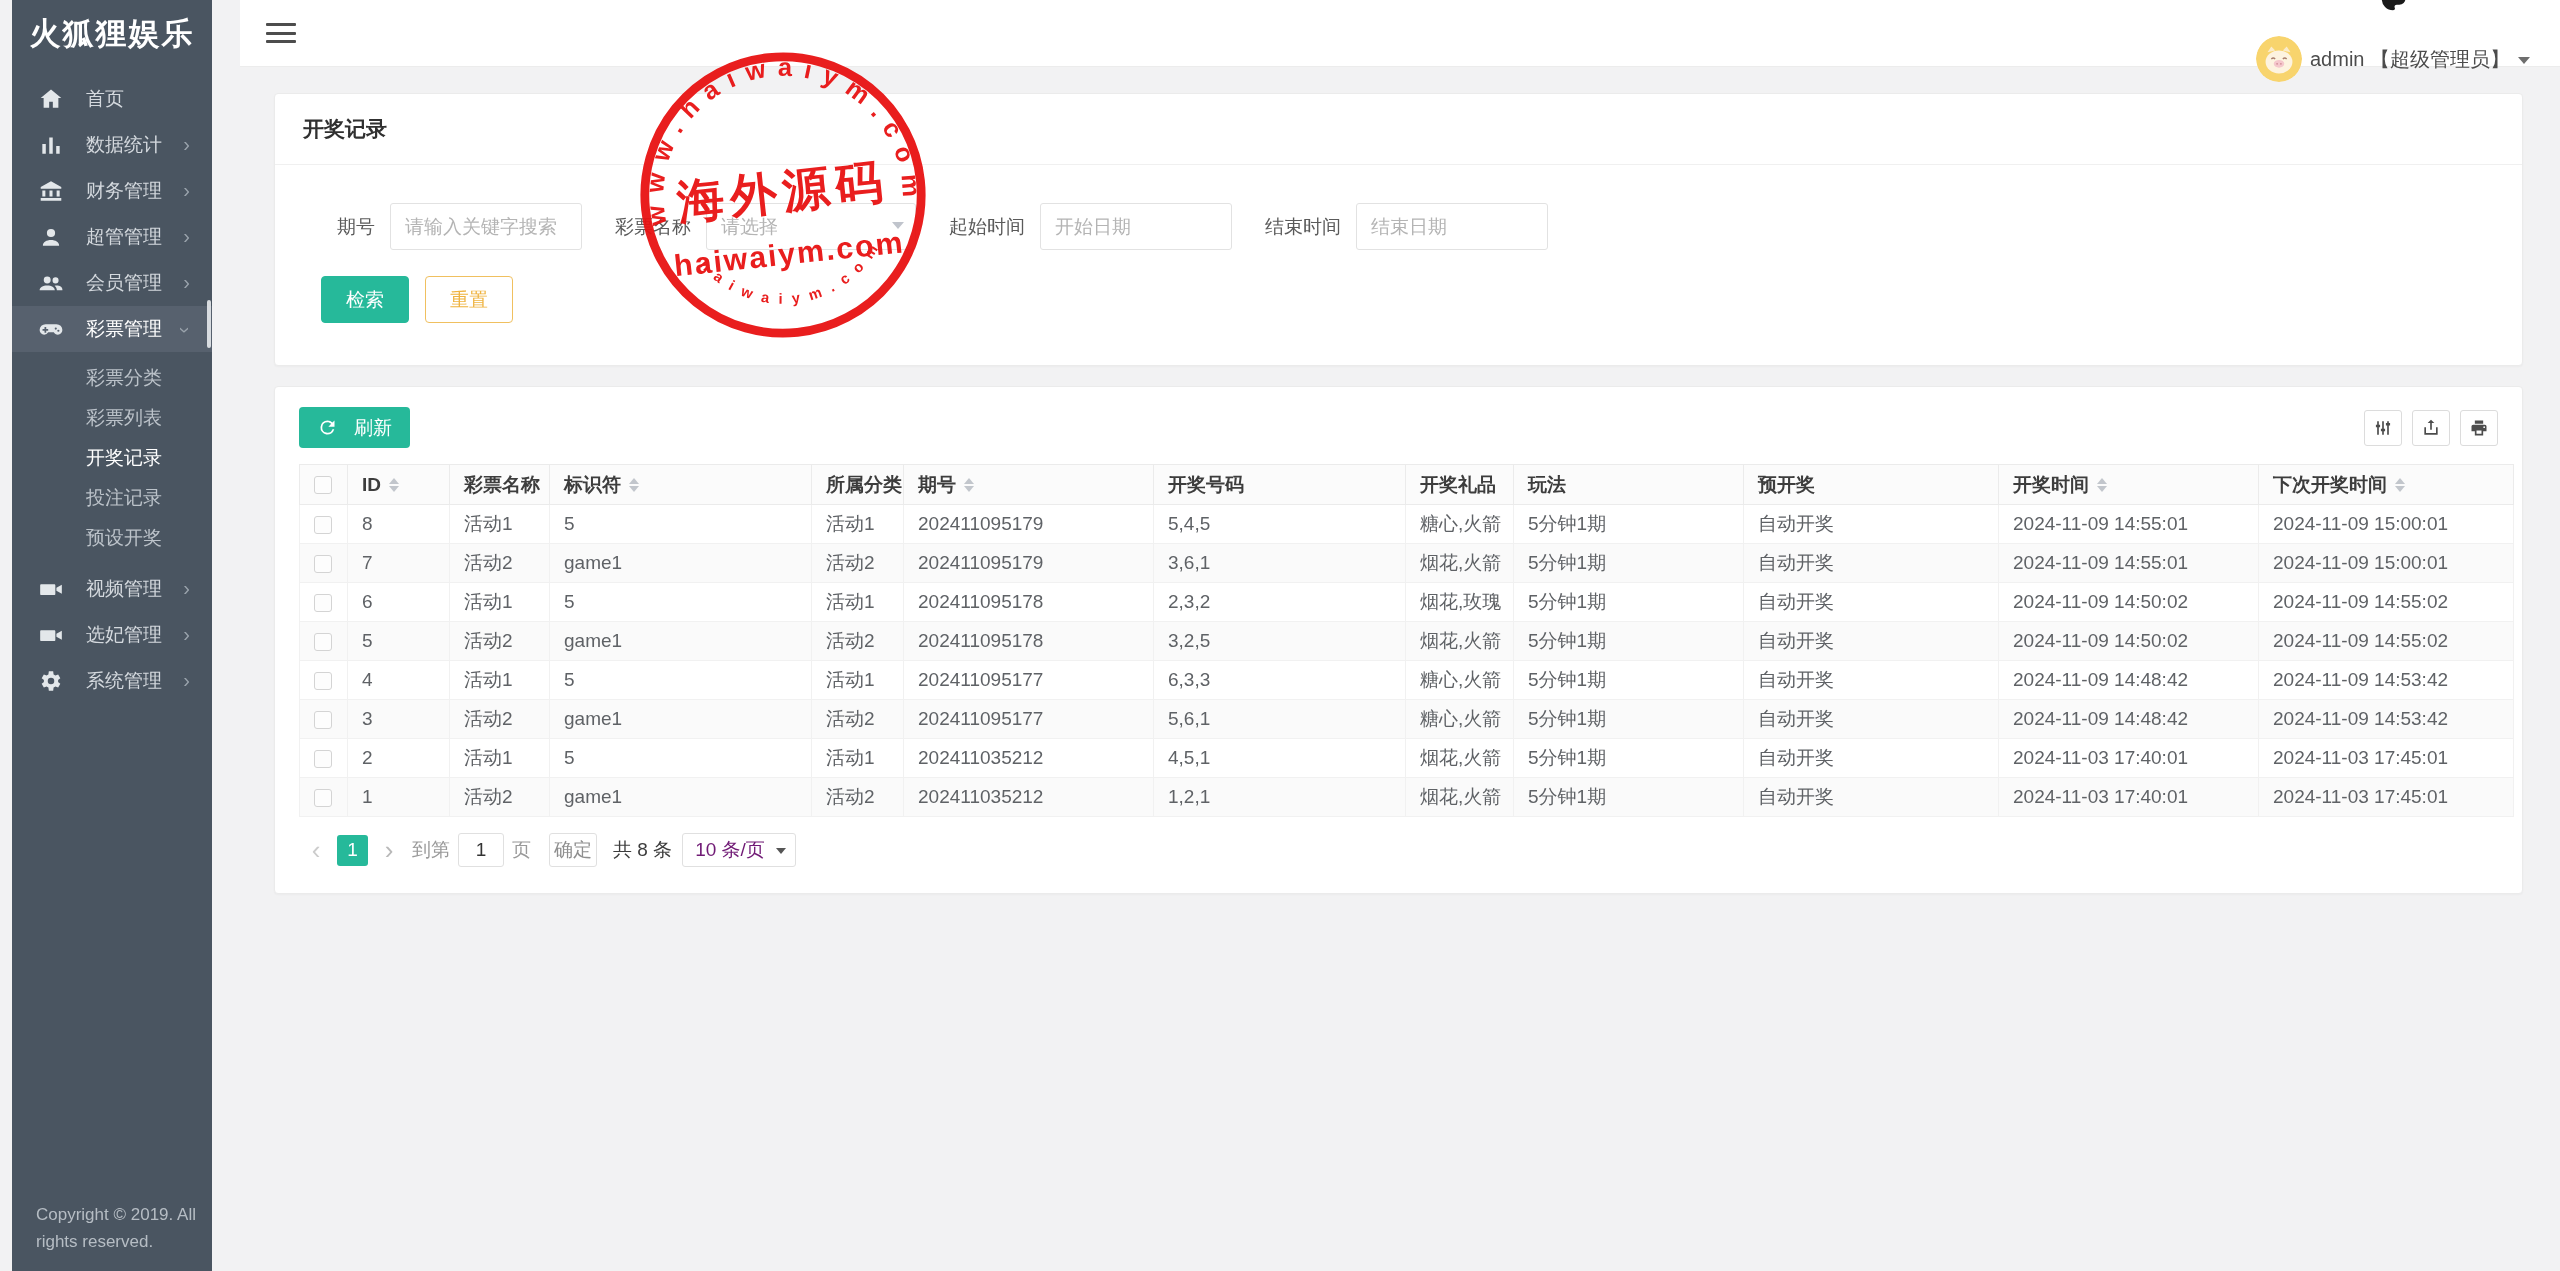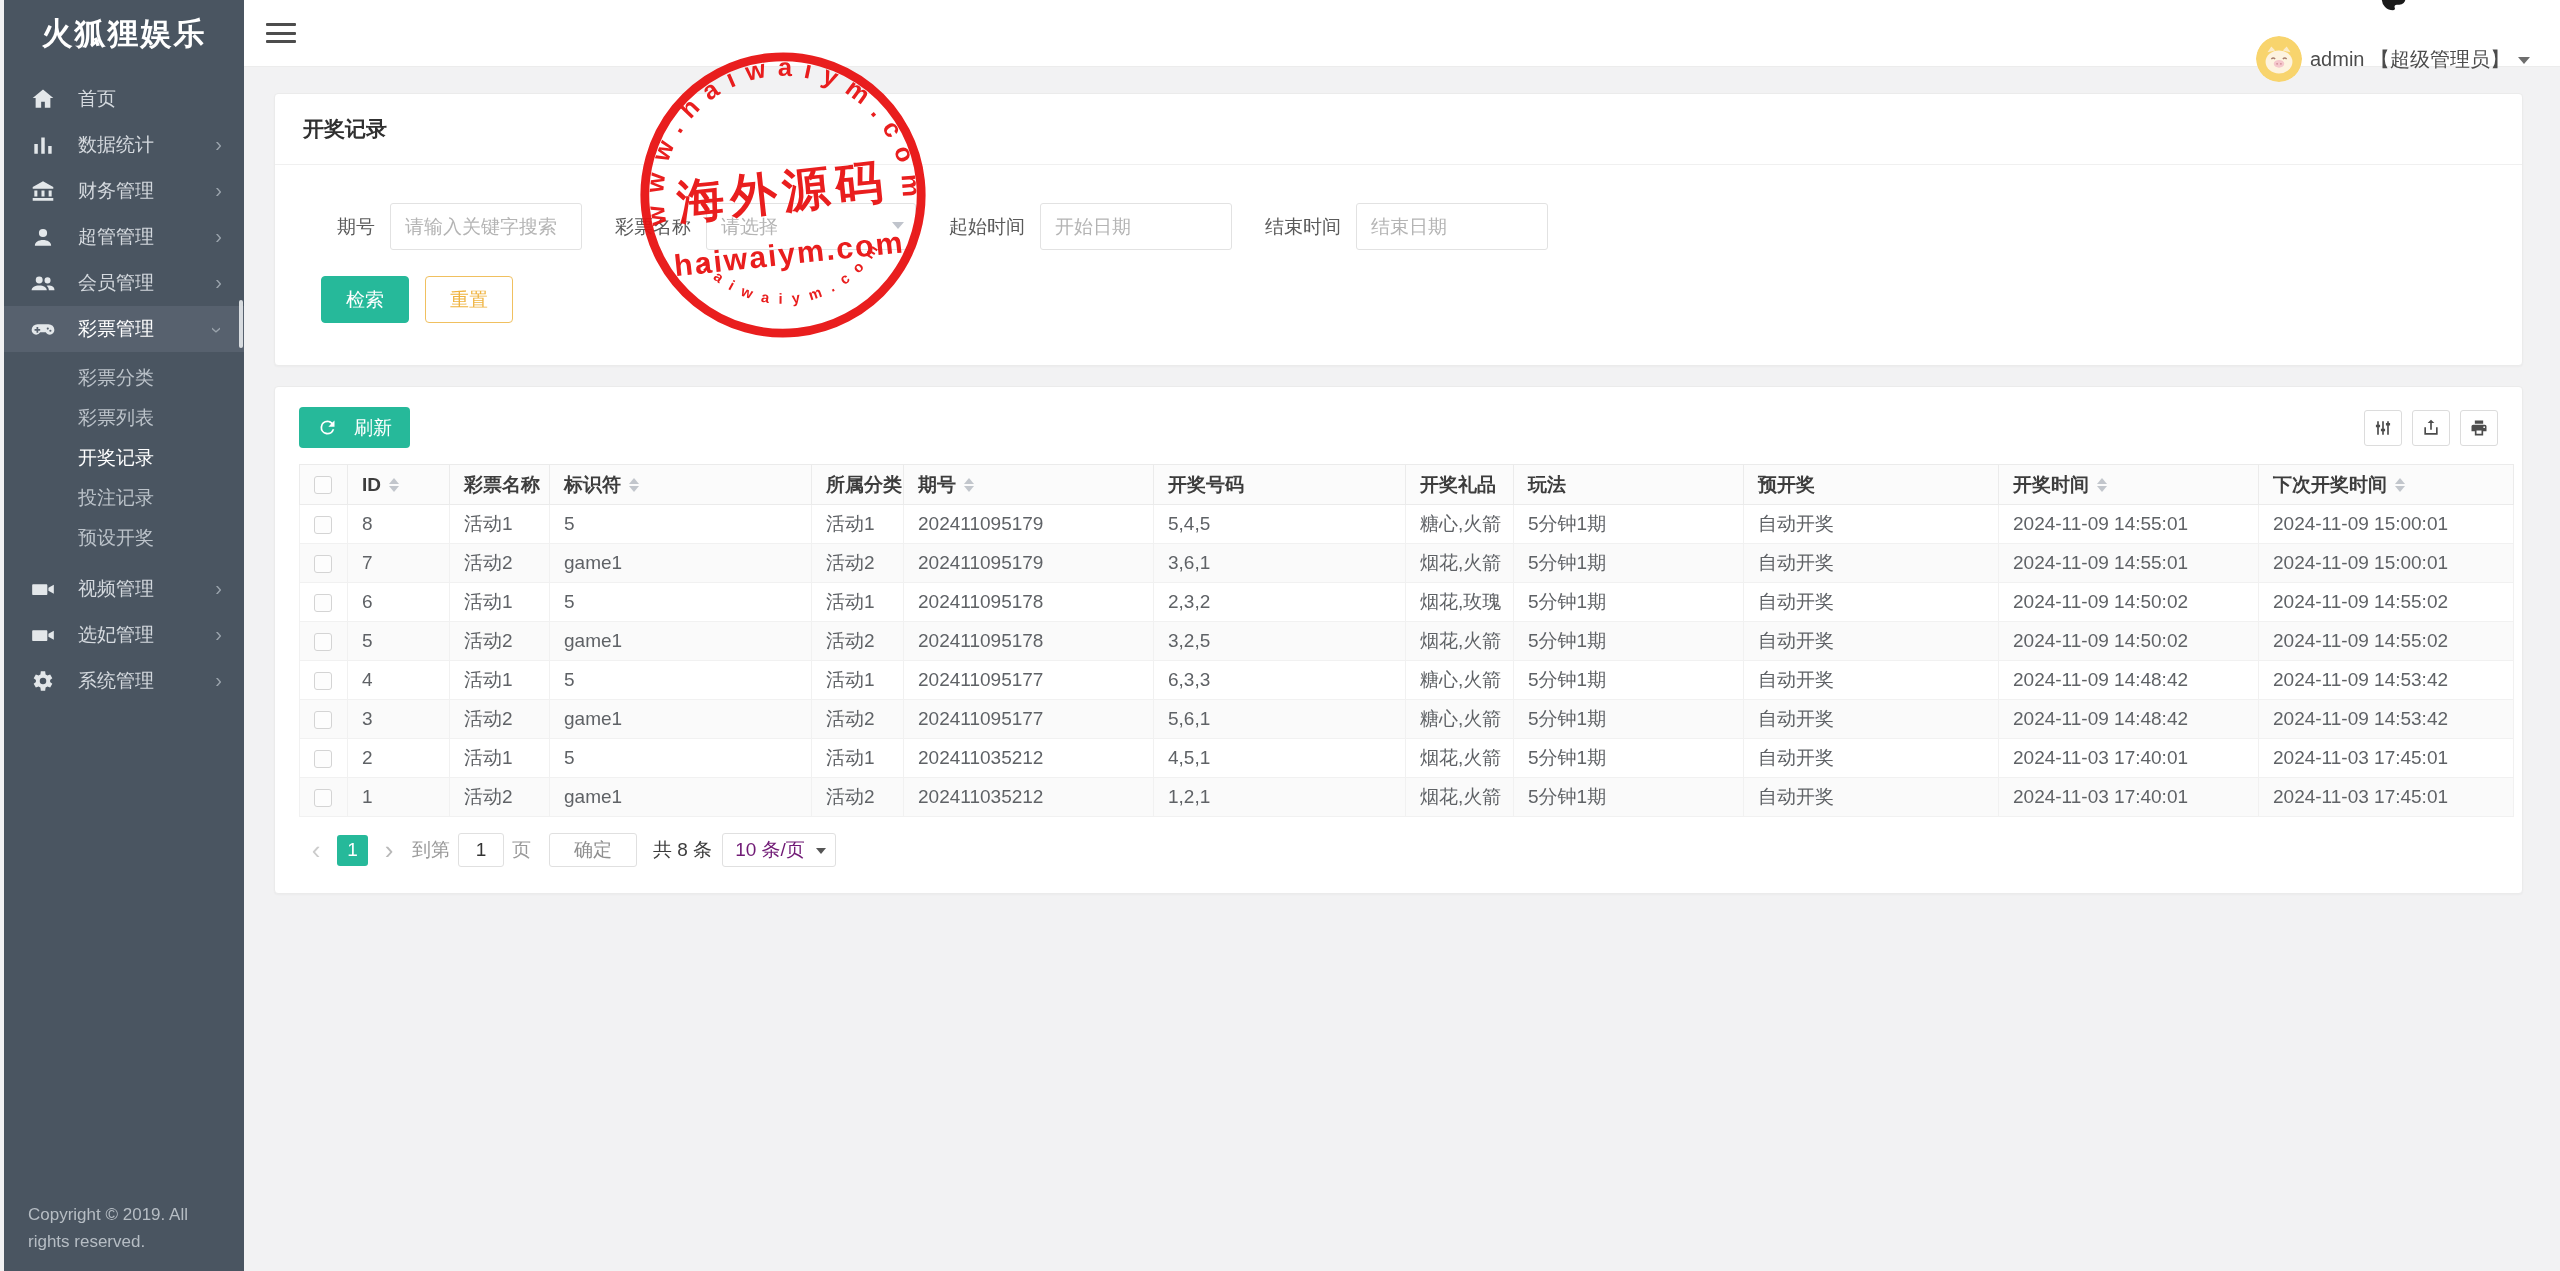--- a/index.html
+++ b/index.html
@@ -2,21 +2,21 @@
 <html><head>
 <meta charset="utf-8">
 <style>
   * { margin:0; padding:0; box-sizing:border-box; }
   html,body { width:2560px; height:1271px; }
   body {
     font-family:"Liberation Sans","DejaVu Sans",sans-serif;
     background:#f2f2f3; position:relative; overflow:hidden; color:#333;
   }
   
-  .sidebar { position:absolute; left:4px; top:0; width:240px; height:1271px; background:#4a5561; z-index:10; }
+  .sidebar { position:absolute; left:12px; top:0; width:200px; height:1271px; background:#4a5561; z-index:10; }
   .logo { height:68px; display:flex; align-items:center; justify-content:center;
           color:#fff; font-size:31px; font-weight:bold; letter-spacing:2px; }
   .nav { padding-top:8px; position:relative; }
   .nav-item { height:46px; display:flex; align-items:center; padding:0 22px 0 26px;
               font-size:19px; color:#d4d9de; cursor:pointer; }
   .nav-item .icon { width:26px; height:26px; margin-right:22px; color:#e3e7ea; flex:none; }
   .nav-item .icon svg { width:100%; height:100%; }
   .nav-item .chev { margin-left:auto; font-size:20px; color:#9aa3ac; line-height:1;
                     transform:translateY(-1px); }
   .nav-item.expanded .chev { transform:rotate(90deg) translateX(1px); }
@@ -95,21 +95,21 @@
   .sorters .down { border-top:6px solid #c2c6cc; }
   
   .pager { display:flex; align-items:center; margin:16px 0 10px 2px; font-size:19px; color:#9a9a9a; }
   .pg-arrow { width:30px; height:32px; display:flex; align-items:center; justify-content:center;
               font-size:26px; color:#ccc; cursor:pointer; }
   .pg-num { min-width:31px; height:31px; background:#26b99a; color:#fff; border-radius:3px;
             display:flex; align-items:center; justify-content:center; margin:0 6px; cursor:pointer; }
   .pg-label { margin:0 8px; }
   .pg-input { width:46px; height:34px; border:1px solid #e0e0e0; border-radius:3px; text-align:center;
               font-size:19px; color:#333; font-family:inherit; outline:none; }
-  .pg-confirm { height:34px; padding:0 24px; border:1px solid #e0e0e0; border-radius:3px; background:#fff;
+  .pg-confirm { height:34px; padding:0 4px; border:1px solid #e0e0e0; border-radius:3px; background:#fff;
                 color:#8f8f8f; font-size:19px; margin:0 10px; cursor:pointer; font-family:inherit; }
   .pg-total { color:#3c3c3c; margin:0 10px 0 6px; }
   .pg-size { position:relative; height:34px; border:1px solid #e0e0e0; border-radius:3px;
              display:flex; align-items:center; padding:0 30px 0 12px; color:#701a75; cursor:pointer; }
   .pg-size .sel-caret { position:absolute; right:9px; top:14px; width:0; height:0;
        border-left:5px solid transparent; border-right:5px solid transparent;
        border-top:6px solid #555; }
   
   .stamp { position:absolute; left:636px; top:48px; width:294px; height:294px; z-index:60;
            transform:rotate(-6deg); opacity:.95; pointer-events:none; }

